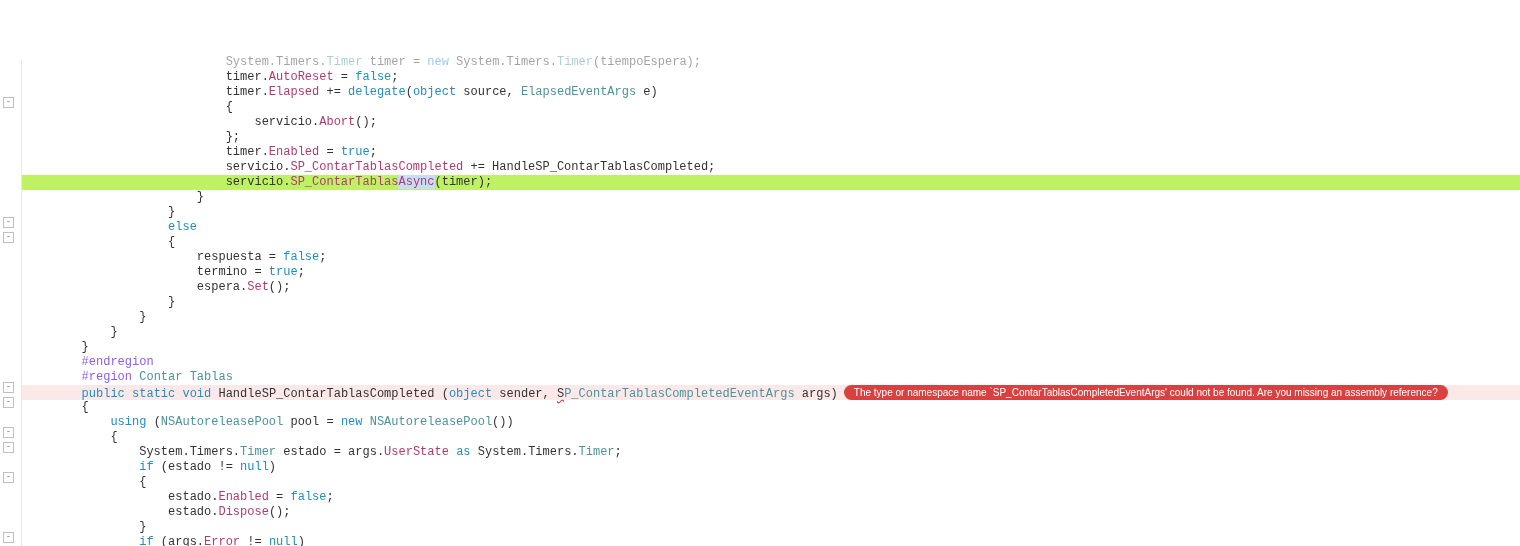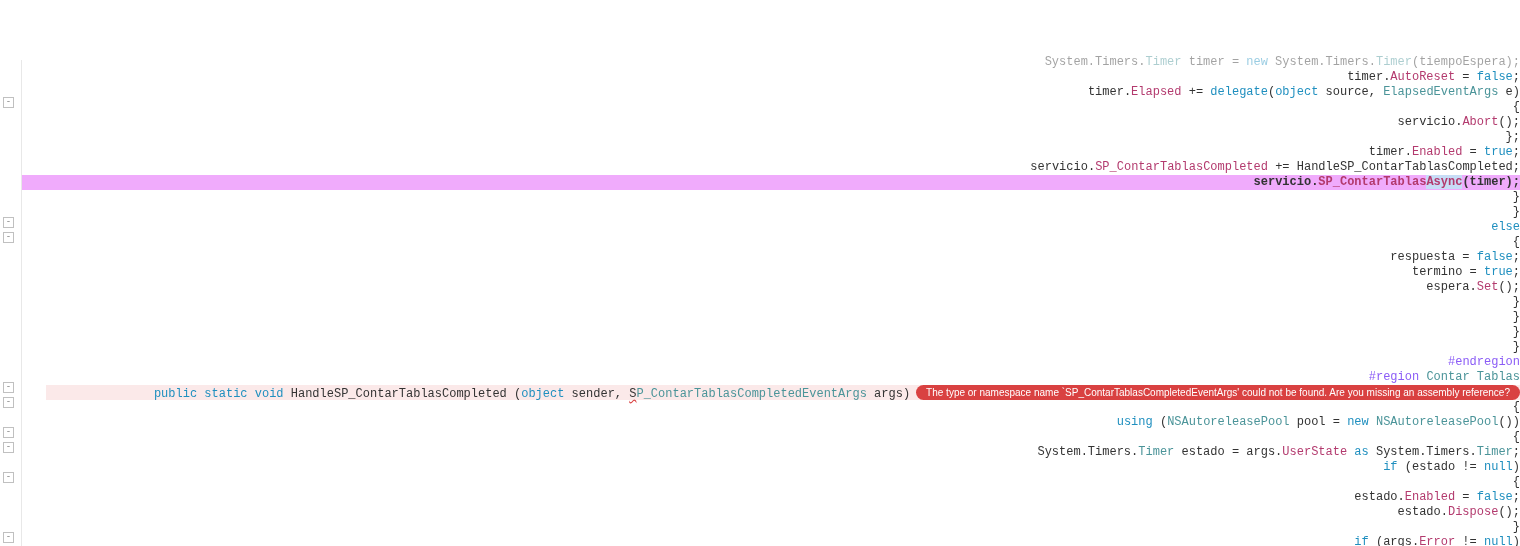--- a/index.html
+++ b/index.html
@@ -40,29 +40,26 @@
   }
   .code-area {
     flex: 1;
     position: relative;
     overflow: hidden;
   }
   .line {
     height: 15px;
     padding-left: 2px;
     position: relative;
-    text-align: right;
   }
   .error-line {
     background: #fbe9e9;
-    margin-left: 24px;
   }
   .highlight-line {
-    background: #f0abfc;
-    font-weight: bold;
+    background: #bef264;
   }
   .error-bubble {
     display: inline-block;
     background: #d94141;
     color: #ffffff;
     font-family: "Helvetica Neue", Arial, sans-serif;
     font-size: 10px;
     line-height: 13px;
     border-radius: 8px;
     padding: 1px 10px;

